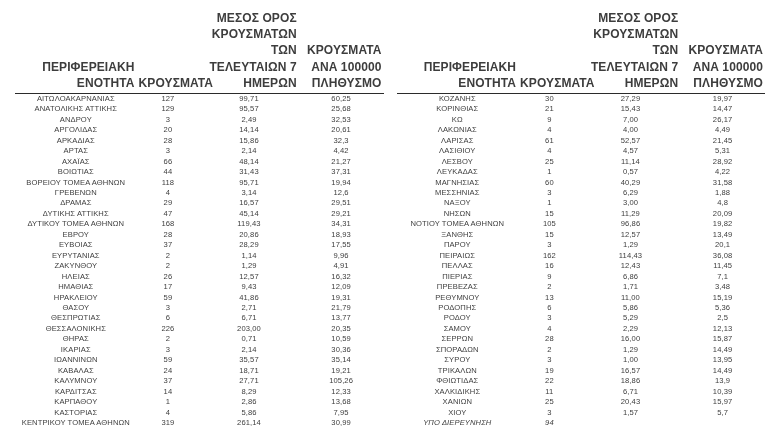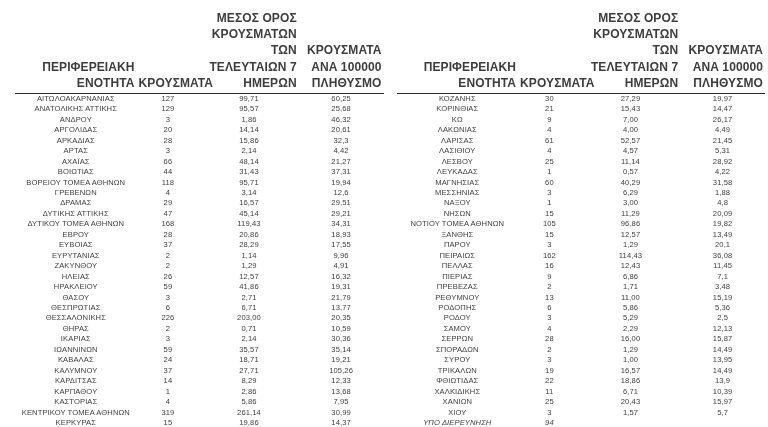--- a/index.html
+++ b/index.html
@@ -95,22 +95,22 @@
           </tr>
           <tr>
             <td>ΑΝΑΤΟΛΙΚΗΣ ΑΤΤΙΚΗΣ</td>
             <td>129</td>
             <td>95,57</td>
             <td>25,68</td>
           </tr>
           <tr>
             <td>ΑΝΔΡΟΥ</td>
             <td>3</td>
-            <td>1,86</td>
-            <td>46,32</td>
+            <td>2,49</td>
+            <td>32,53</td>
           </tr>
           <tr>
             <td>ΑΡΓΟΛΙΔΑΣ</td>
             <td>20</td>
             <td>14,14</td>
             <td>20,61</td>
           </tr>
           <tr>
             <td>ΑΡΚΑΔΙΑΣ</td>
             <td>28</td>
@@ -187,20 +187,26 @@
             <td>ΖΑΚΥΝΘΟΥ</td>
             <td>2</td>
             <td>1,29</td>
             <td>4,91</td>
           </tr>
           <tr>
             <td>ΗΛΕΙΑΣ</td>
             <td>26</td>
             <td>12,57</td>
             <td>16,32</td>
+          </tr>
+          <tr>
+            <td>ΗΜΑΘΙΑΣ</td>
+            <td>17</td>
+            <td>9,43</td>
+            <td>12,09</td>
           </tr>
           <tr>
             <td>ΗΡΑΚΛΕΙΟΥ</td>
             <td>59</td>
             <td>41,86</td>
             <td>19,31</td>
           </tr>
           <tr>
             <td>ΘΑΣΟΥ</td>
             <td>3</td>

